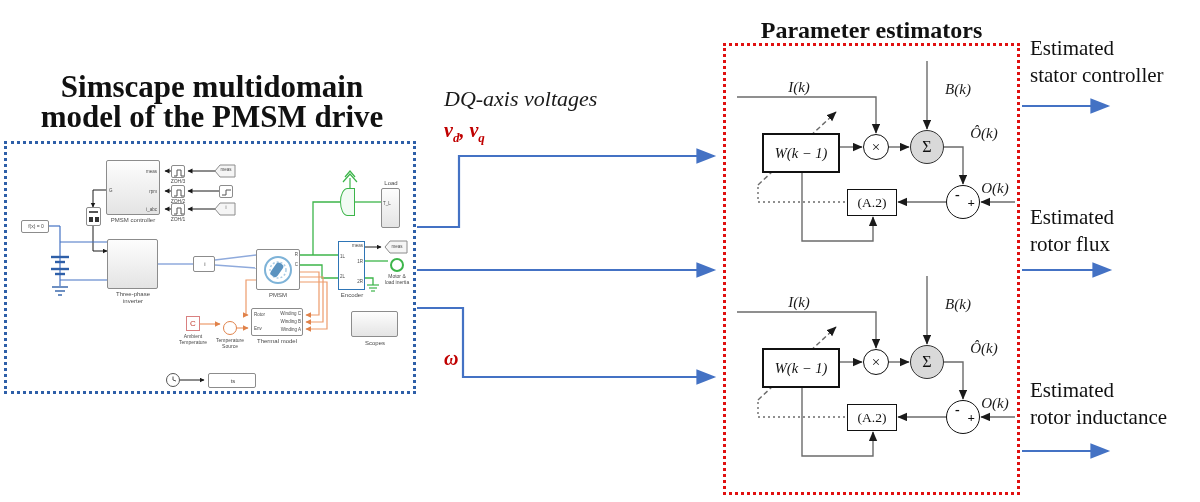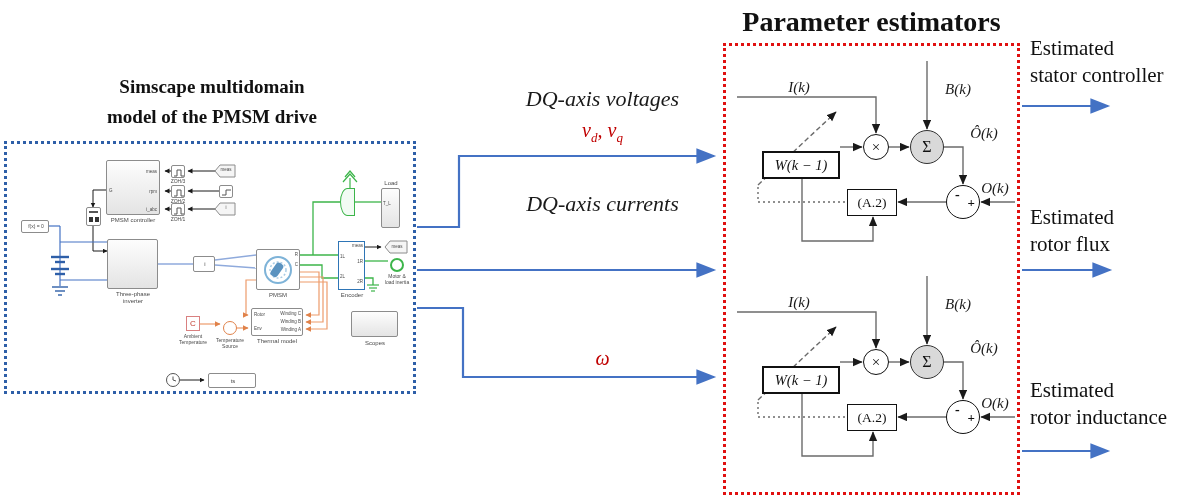--- a/index.html
+++ b/index.html
@@ -3,39 +3,39 @@
 <meta charset="utf-8">
 <style>
   html,body{margin:0;padding:0;background:#fff;}
   #stage{position:relative;width:1200px;height:502px;background:#fff;overflow:hidden;
          font-family:"Liberation Serif",serif;}
   #stage *{box-sizing:border-box;}
   svg{position:absolute;left:0;top:0;overflow:visible;}
 
   
   .big-title{position:absolute;text-align:center;font-weight:bold;color:#111;
-             font-size:19px;line-height:30px;font-family:"Liberation Serif",serif;}
-  .sig{position:absolute;left:480px;width:245px;text-align:center;}
+             font-size:31px;line-height:30px;font-family:"Liberation Serif",serif;}
+  .sig{position:absolute;left:444px;width:245px;}
   .sig-label{font-style:italic;font-size:22px;color:#1a1a1a;}
-  .sig-sym{font-style:italic;font-weight:normal;font-size:20px;color:#c00000;}
+  .sig-sym{font-style:italic;font-weight:bold;font-size:20px;color:#c00000;}
   .sig-sym sub{font-size:13px;}
   .out-label{position:absolute;left:1030px;width:178px;font-size:21px;line-height:27px;color:#111;}
 
   
   #sim-box{position:absolute;left:4px;top:141px;width:412px;height:253px;
            border:3px dotted #2e5fa8;background:#fff;}
   #est-box{position:absolute;left:723px;top:43px;width:297px;height:452px;
            border:3px dotted #e01010;background:#fff;}
 
   
   .est{position:absolute;left:730px;width:292px;height:210px;}
   .est-lbl{position:absolute;font-style:italic;font-size:15px;color:#1a1a1a;text-align:center;}
-  .w-block{position:absolute;left:32px;top:78px;width:78px;height:28px;border:2px solid #111;
+  .w-block{position:absolute;left:32px;top:78px;width:78px;height:40px;border:2px solid #111;
            background:#fff;display:flex;align-items:center;justify-content:center;
-           font-style:italic;font-size:14.5px;color:#111;margin-top:18px;}
+           font-style:italic;font-size:14.5px;color:#111;}
   .mult{position:absolute;left:133px;top:79px;width:26px;height:26px;border:1.5px solid #111;
         border-radius:50%;background:#fff;display:flex;align-items:center;justify-content:center;
         font-size:15px;color:#111;}
   .sum{position:absolute;left:180px;top:75px;width:34px;height:34px;border:1.5px solid #333;
        border-radius:50%;background:#d9d9d9;display:flex;align-items:center;justify-content:center;
        font-size:16px;color:#111;}
   .cmp{position:absolute;left:216px;top:130px;width:34px;height:34px;border:1.6px solid #111;
        border-radius:50%;background:#fff;font-weight:bold;color:#111;}
   .cmp .cm{position:absolute;left:8px;top:1px;font-size:14px;}
   .cmp .cp{position:absolute;right:4px;top:9px;font-size:13px;}
@@ -58,21 +58,21 @@
 </style>
 </head>
 <body>
 
 <div id="stage">
 
   <div class="big-title" style="left:0;top:72px;width:424px;">
     <div>Simscape multidomain</div>
     <div>model of the PMSM drive</div>
   </div>
-  <div class="big-title" style="left:723px;top:7px;width:297px;font-size:28px;">Parameter estimators</div>
+  <div class="big-title" style="left:723px;top:15px;width:297px;font-size:24px;">Parameter estimators</div>
 
   <div id="sim-box">
 
     <svg width="412" height="253" viewBox="0 0 412 253">
       <defs>
         <marker id="smk" markerWidth="6" markerHeight="6" refX="4.5" refY="2.5" orient="auto">
           <path d="M0,0 L5,2.5 L0,5 Z" fill="#1a1a1a"></path>
           </marker>
         <marker id="omk" markerWidth="6" markerHeight="6" refX="4.5" refY="2.5" orient="auto">
           <path d="M0,0 L5,2.5 L0,5 Z" fill="#e0824a"></path>
@@ -273,21 +273,20 @@
     <div class="sb sb-w" style="left:201px;top:229px;width:48px;height:15px;">
       <div class="tiny t6" style="left:0;top:4px;width:48px;">ts</div>
     </div>
   </div>
 
   <div class="sig sig-label" style="top:86px;">DQ-axis voltages</div>
   <div class="sig sig-sym" style="top:119px;">
     <span>v</span><sub>d</sub><span>, </span><span>v</span><sub>q</sub>
   </div>
 
-  <div class="sig sig-label" style="top:191px;">DQ-axis currents</div>
 
   <div class="sig sig-sym" style="top:347px;">
     <span>ω</span><sub></sub>
   </div>
 
   <div id="est-box"></div>
 
   <div class="est" style="top:55px;">
     <svg width="292" height="210" viewBox="0 0 292 210">
       <defs>

